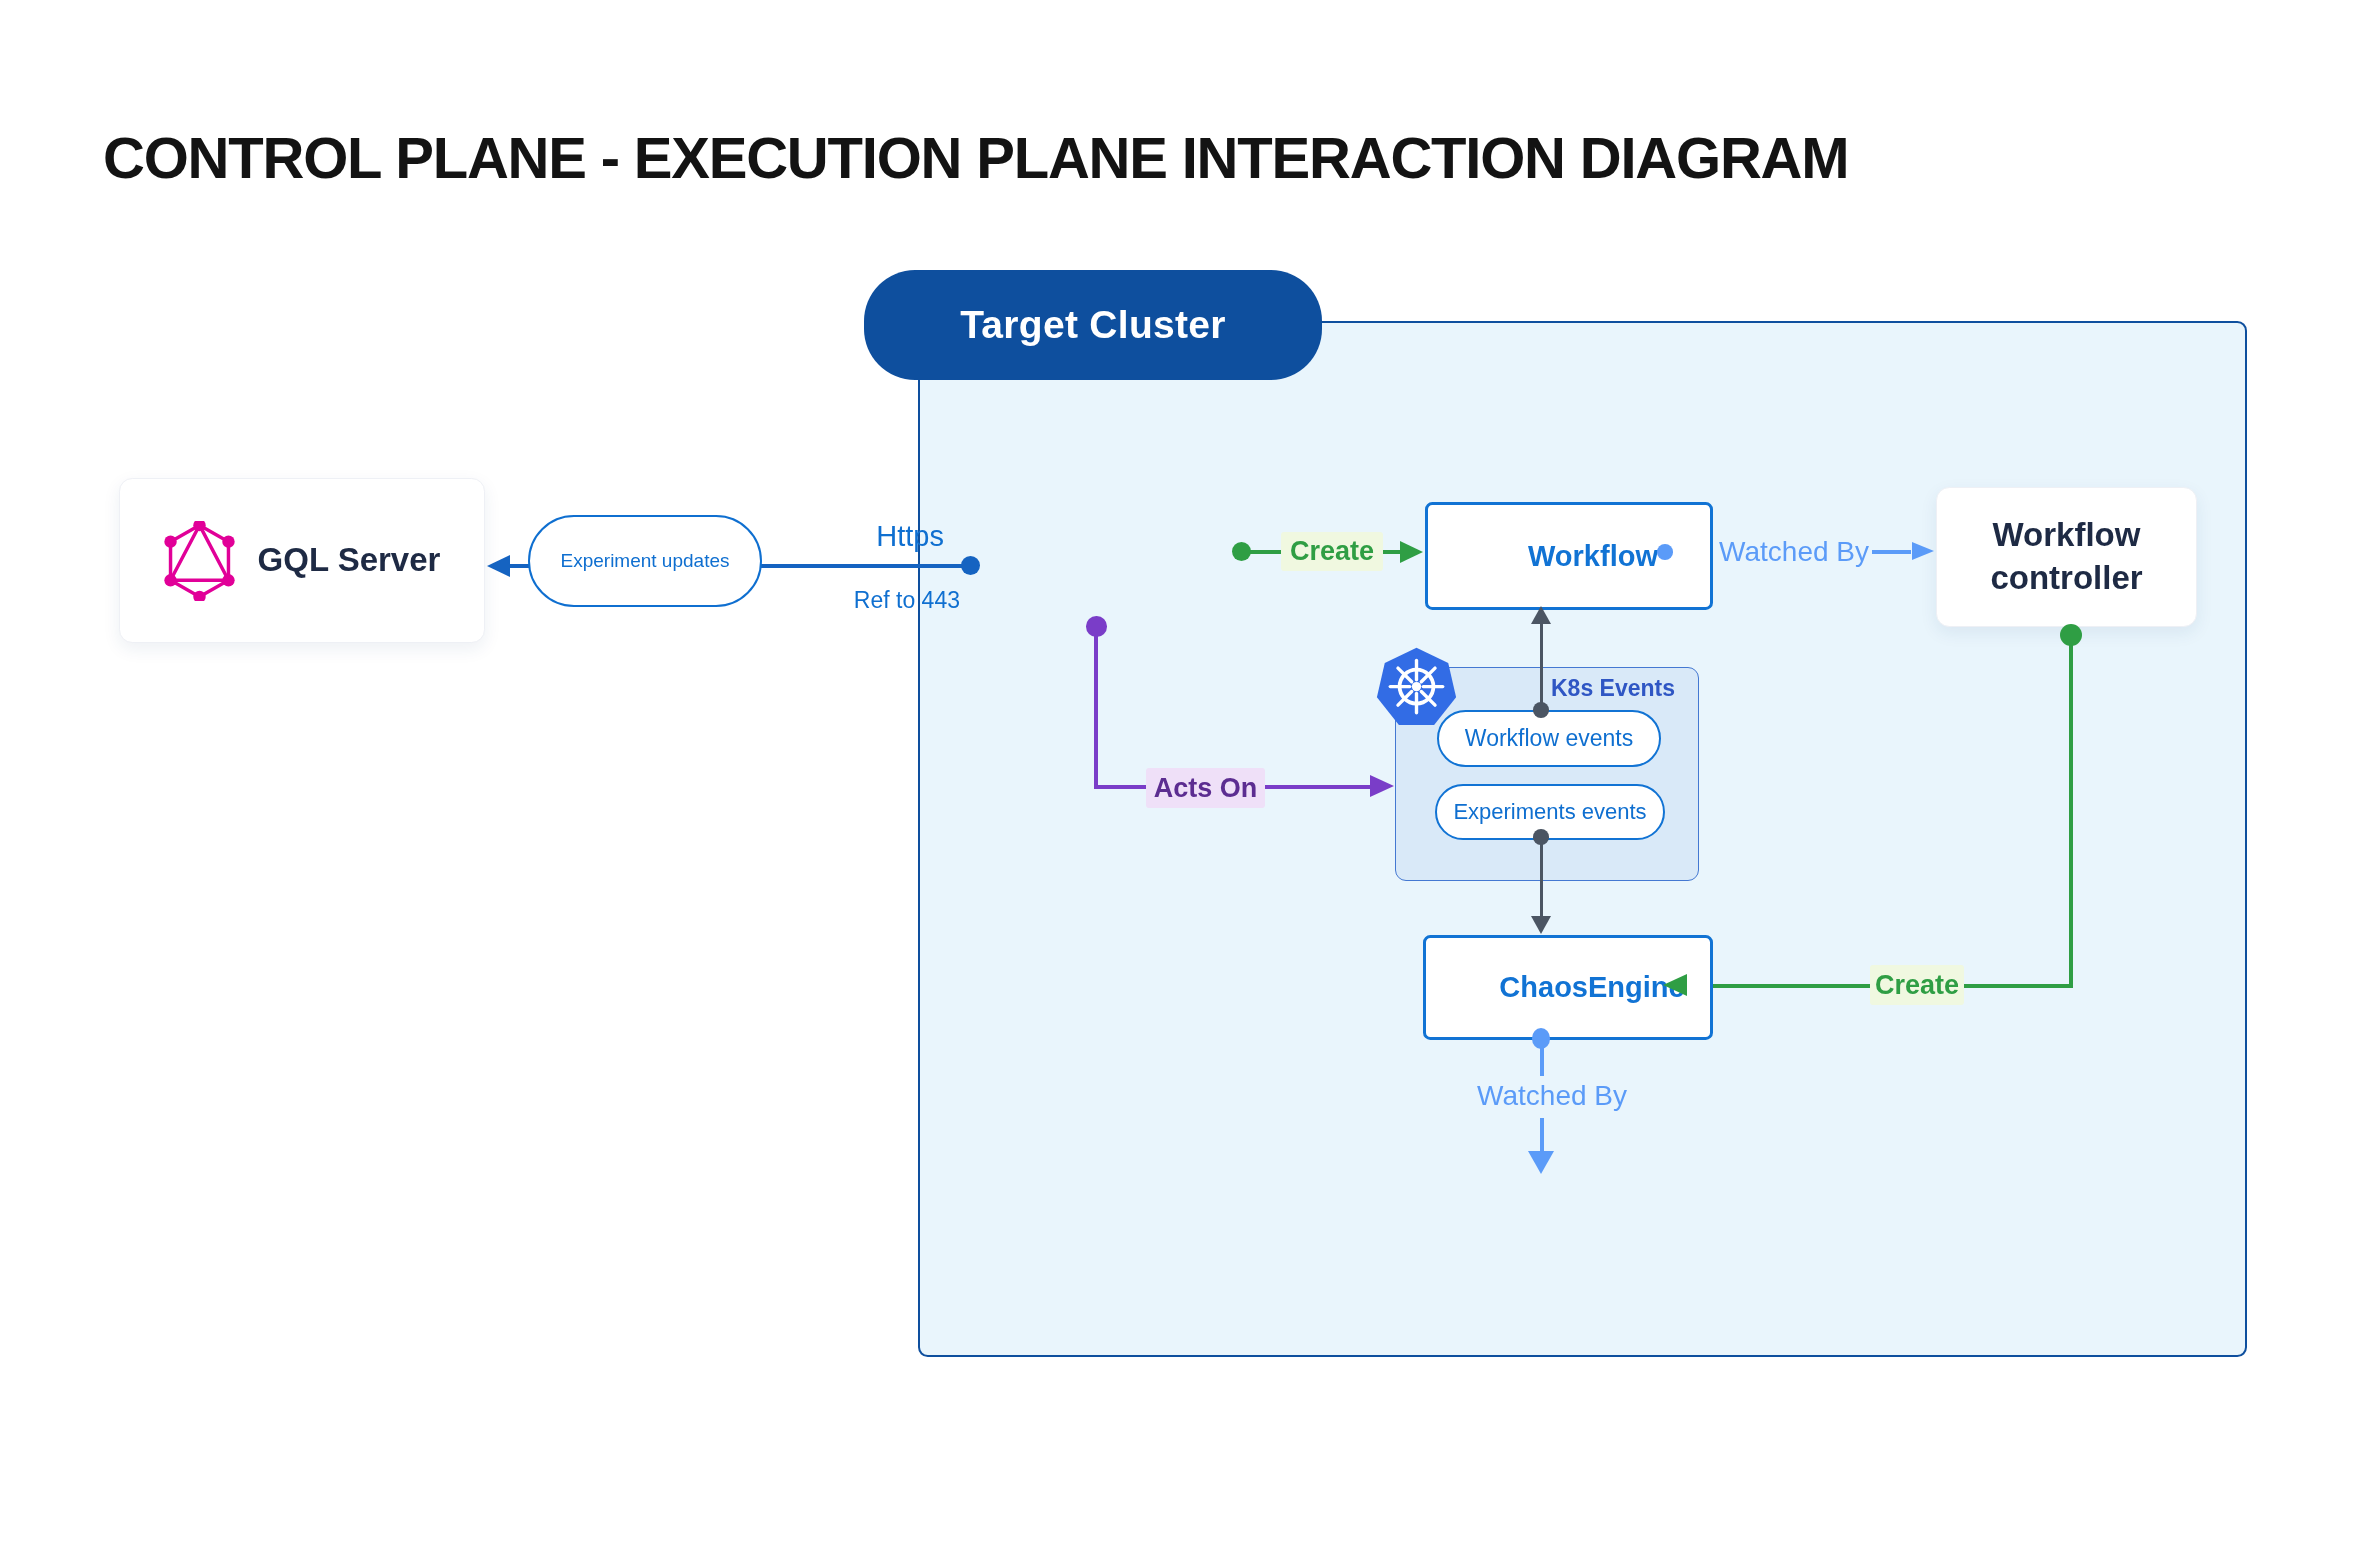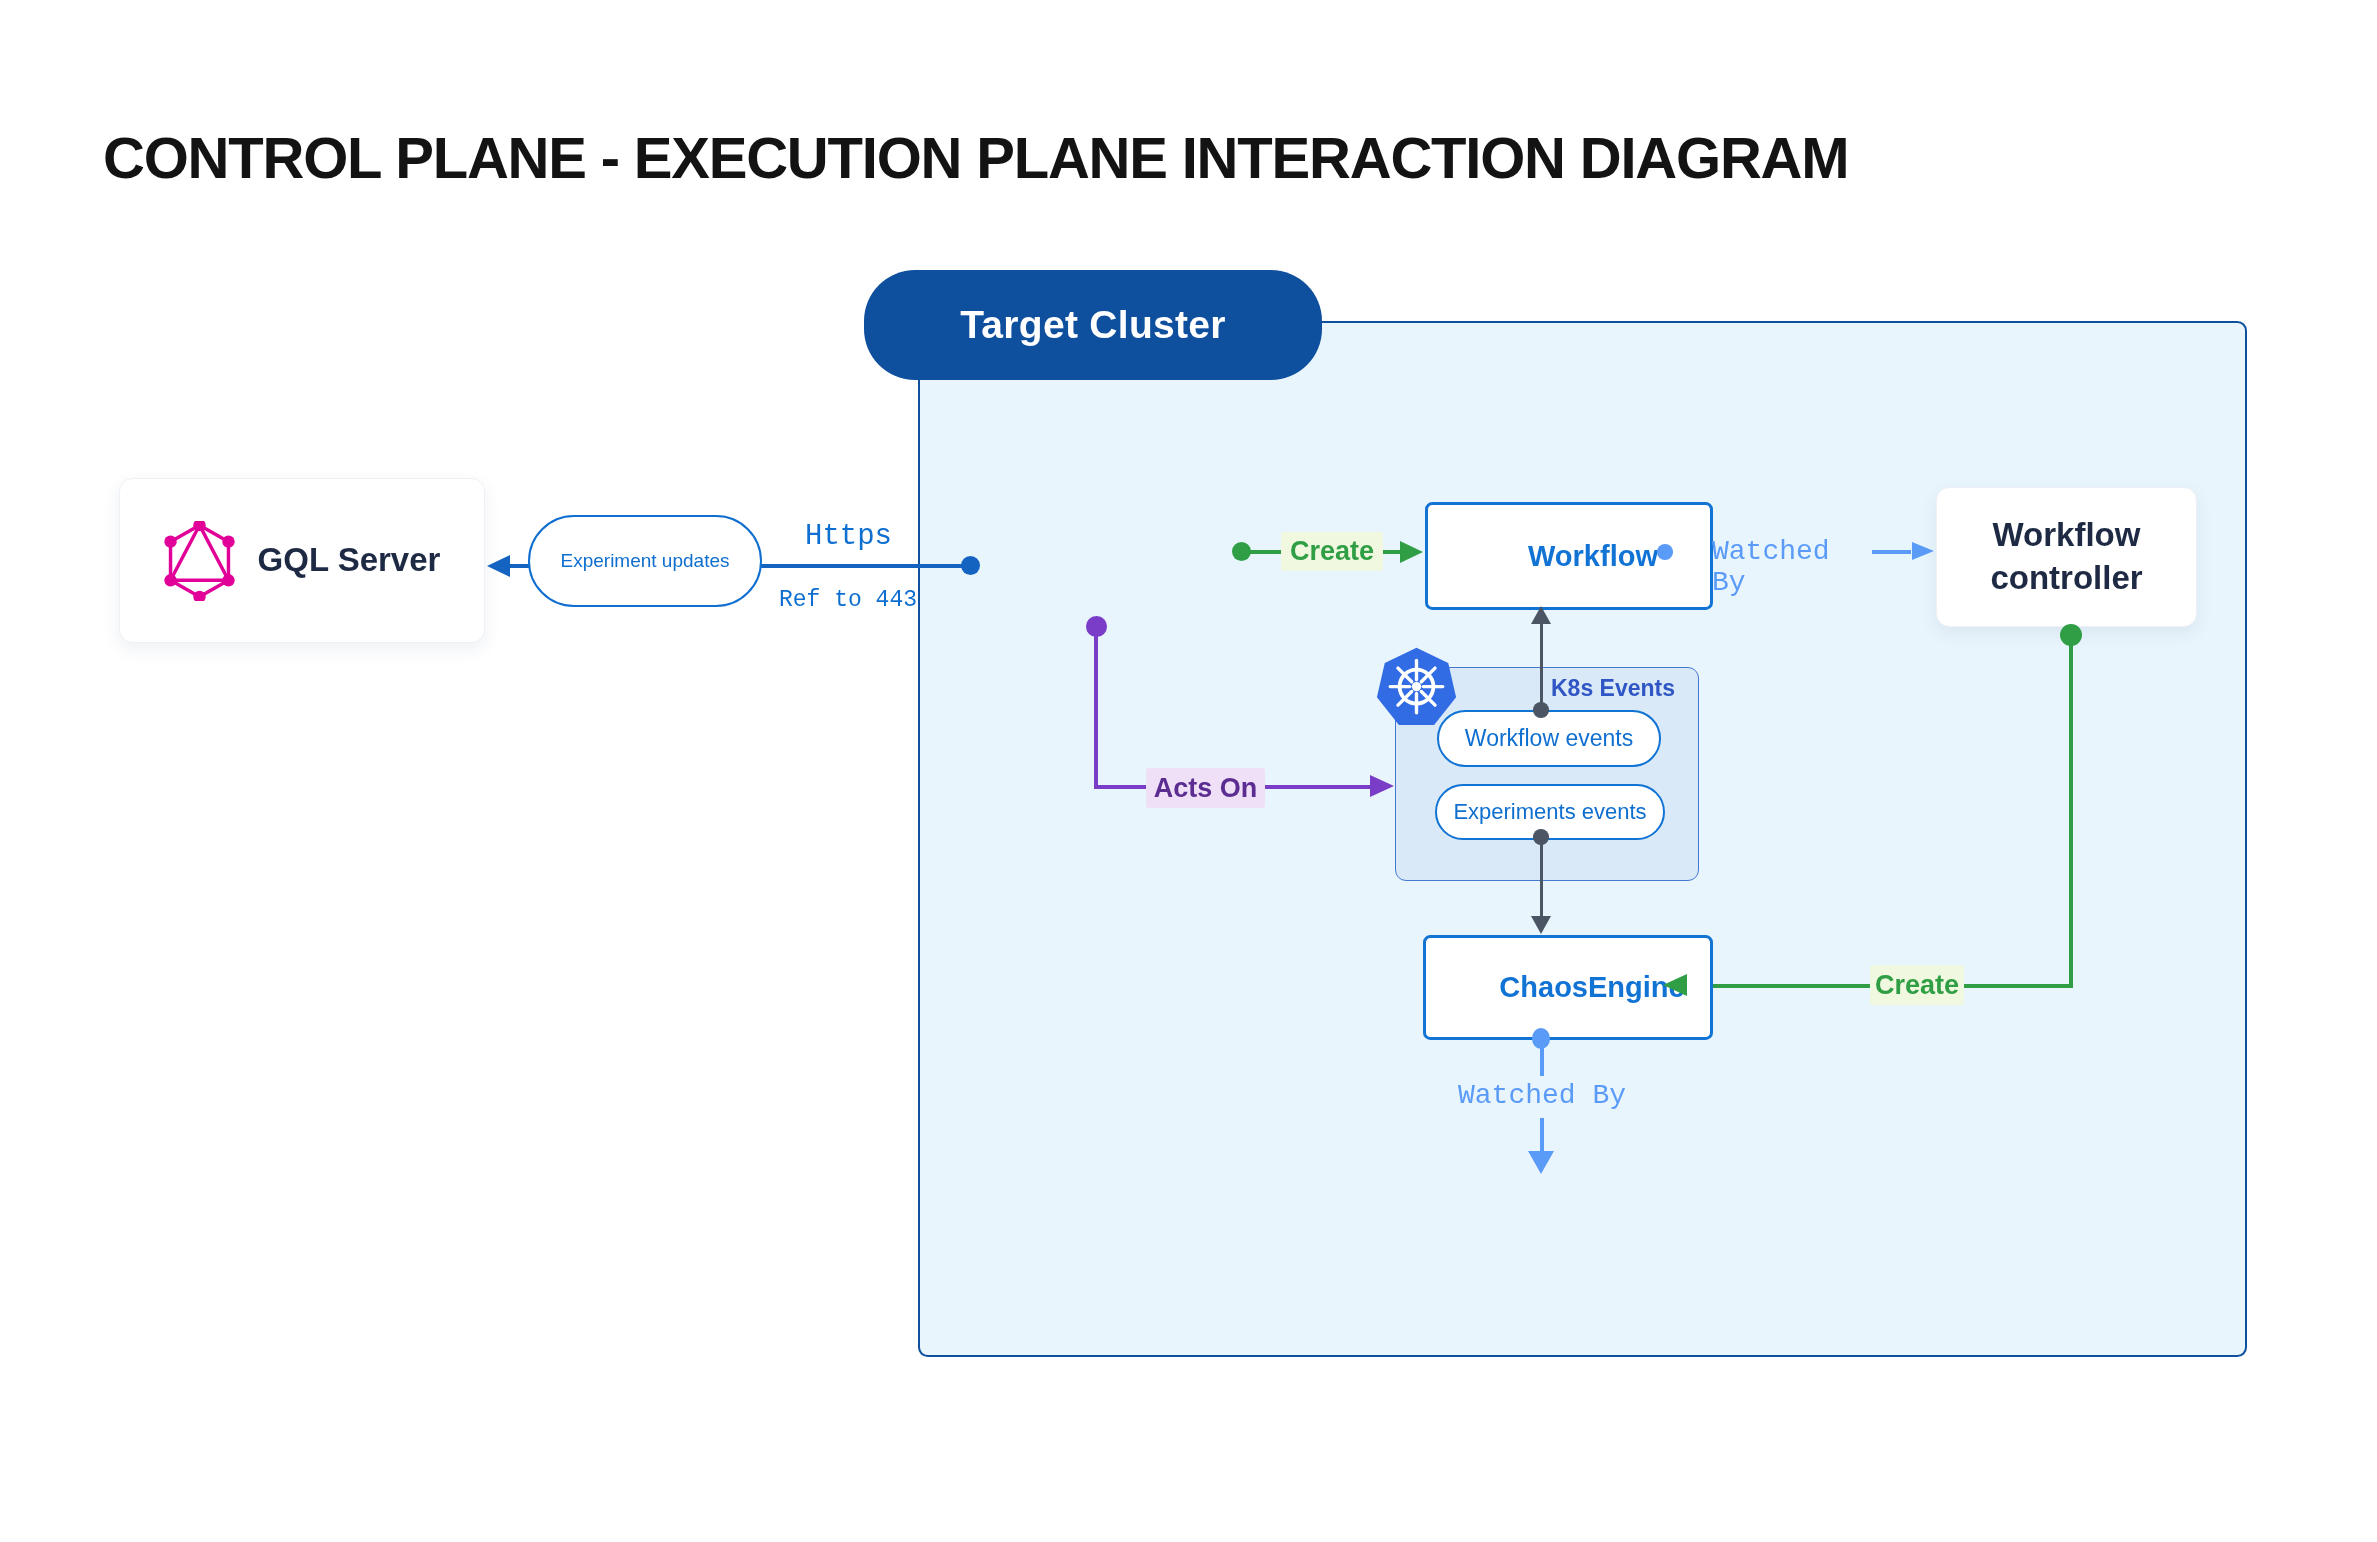--- a/index.html
+++ b/index.html
@@ -56,21 +56,21 @@
   }
   .bluebox .label{font-size:29px;font-weight:bold;color:var(--azure);}
   .node-pill{
     position:absolute;background:#ffffff;border:2.4px solid var(--azure);border-radius:30px;
     display:flex;align-items:center;justify-content:center;z-index:3;
   }
   .node-pill .label{font-size:23px;font-weight:500;color:var(--azure-text);}
   .line{position:absolute;z-index:1;}
   .dot{position:absolute;border-radius:50%;z-index:4;}
   .tri{position:absolute;width:0;height:0;z-index:4;}
-  .edge-text{position:absolute;z-index:4;text-align:left;font-weight:500;font-family:Liberation Mono, monospace;}
+  .edge-text{position:absolute;z-index:4;text-align:right;font-weight:500;}
   .edge-pill{
     position:absolute;z-index:4;display:flex;align-items:center;justify-content:center;
     border-radius:3px;font-weight:600;
   }
   .oval{
     position:absolute;left:528px;top:515px;width:230px;height:88px;z-index:4;
     background:#ffffff;border:2.4px solid var(--azure-text);border-radius:48px;
     display:flex;align-items:center;justify-content:center;text-align:center;
   }
   .oval span{color:var(--azure-text);font-size:19px;font-weight:400;line-height:1.2;}

